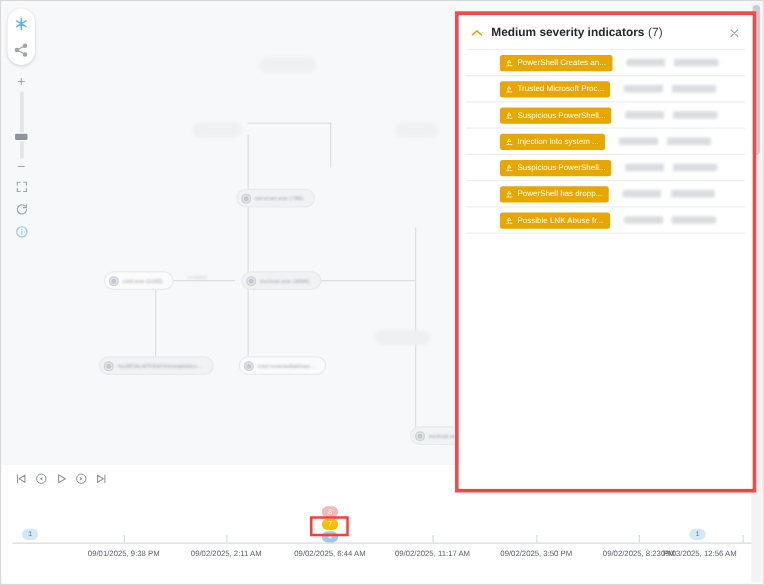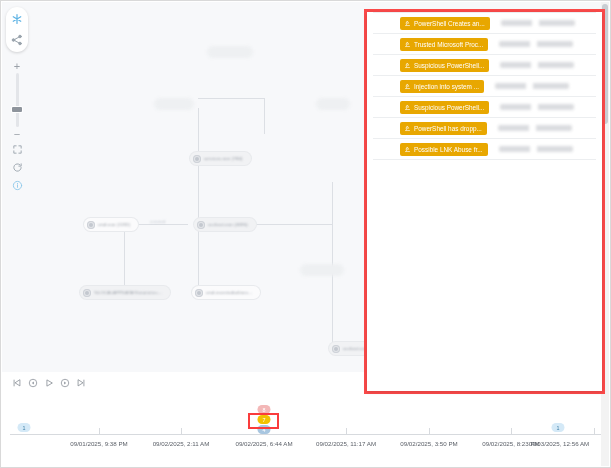--- a/index.html
+++ b/index.html
@@ -509,20 +509,34 @@
   </div>
   <div class="tl-highlight"></div>
 
   <div class="scrollbar">
     <div class="scroll-thumb"></div>
   </div>
 
   <div class="panel-wrap">
     <div class="panel">
 
+      <div class="panel-header">
+        <span class="panel-chevron">
+          <svg width="11" height="11" viewBox="0 0 24 24" fill="none" stroke="#e8a700" stroke-width="2.6" stroke-linecap="round" stroke-linejoin="round">
+            <path d="M4 15l8-7 8 7"></path>
+          </svg>
+        </span>
+        <span class="panel-title">Medium severity indicators</span>
+        <span class="panel-count">(7)</span>
+        <span class="panel-close">
+          <svg width="9" height="9" viewBox="0 0 24 24" fill="none" stroke="#9aa0a8" stroke-width="2.2" stroke-linecap="round">
+            <path d="M5 5l14 14M19 5L5 19"></path>
+          </svg>
+        </span>
+      </div>
 
       <div class="panel-list">
 
         <div class="ind-row">
           <span class="ind-spacer"></span>
           <span class="ind-chip">
             <svg class="chip-ico" viewBox="0 0 24 24" fill="none" stroke="#ffffff" stroke-width="2.2" stroke-linecap="round" stroke-linejoin="round">
               <path d="M12 4.5 16 11H8z"></path>
                 <path d="M5 19h6l-3-5"></path>
                 <path d="M19 19h-6"></path>

